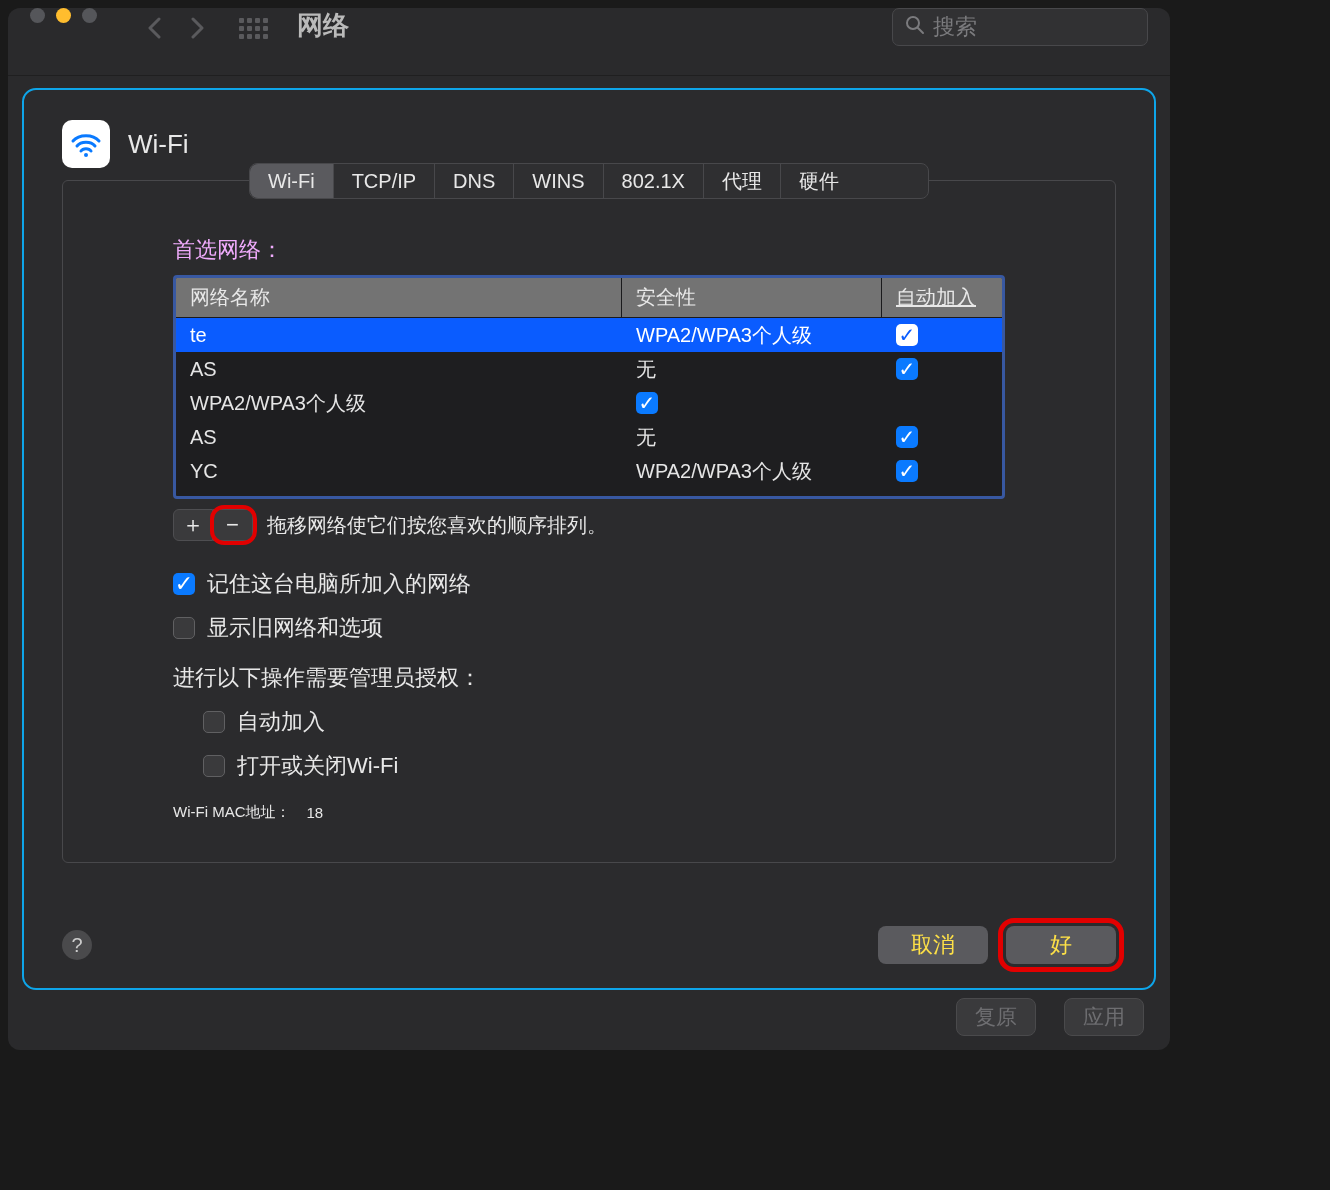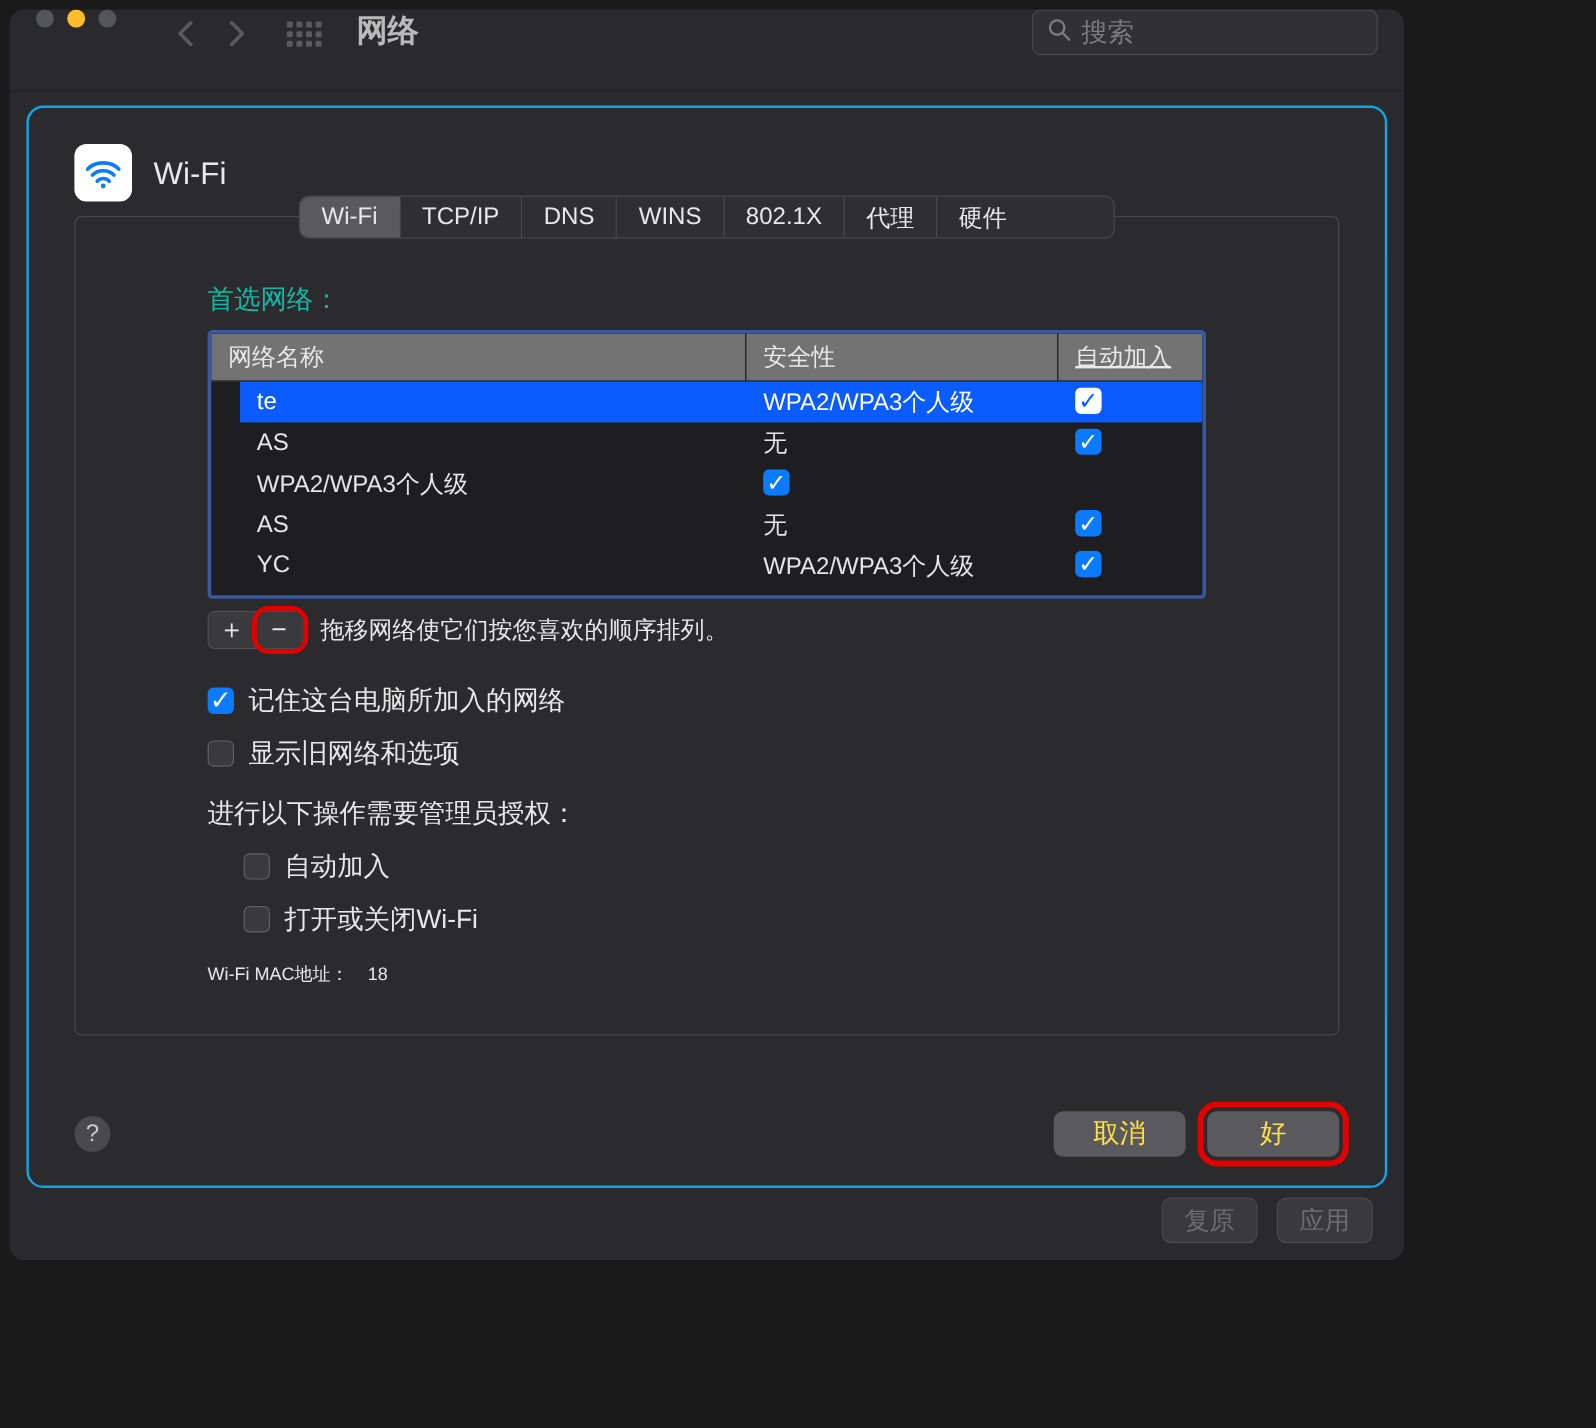--- a/index.html
+++ b/index.html
@@ -75,21 +75,21 @@
       border-radius: 1px;
     }
     .title {
       color: #bababa;
       font-size: 26px;
       font-weight: 600;
       flex: 1;
       margin-left: 6px;
     }
     .search-box {
-      width: 288px;
+      width: 256px;
       height: 38px;
       background: #313133;
       border: 1px solid #48484b;
       border-radius: 7px;
       display: flex;
       align-items: center;
       padding: 0 12px;
       gap: 8px;
     }
     .search-box .search-icon {
@@ -172,21 +172,21 @@
     .seg-container {
       position: absolute;
       top: -18px;
       left: 0;
       right: 0;
       display: flex;
       justify-content: center;
     }
     .lbl {
       font-size: 22px;
-      color: #14b8a6;
+      color: #f0abfc;
       margin-bottom: 10px;
     }
     
     .table-wrap {
       border: 3px solid #3858a1;
       border-radius: 4px;
       overflow: hidden;
       background: #1e1e20;
     }
     .thead, .trow {
@@ -204,21 +204,20 @@
       border-right: 1px solid #1a1a1c;
     }
     .thead .th:last-child { border-right: none; text-decoration: underline; }
     .tbody {
       height: 178px;
       overflow: hidden;
     }
     .trow {
       height: 34px;
       align-items: center;
-      margin-left: 24px;
     }
     .trow .td {
       padding: 0 14px;
       font-size: 20px;
       color: #e5e5e5;
       white-space: nowrap;
       overflow: hidden;
     }
     .trow.sel { background: #0a5cff; }
     .trow.sel .td { color: #fff; }
@@ -344,21 +343,21 @@
       border: 5px solid #e20000;
       border-radius: 16px;
       pointer-events: none;
     }
     
     .behind-btns {
       position: absolute;
       bottom: 14px;
       right: 26px;
       display: flex;
-      gap: 16px;
+      gap: 28px;
     }
     .behind-btns .btn-d {
       min-width: 80px;
       height: 38px;
       background: #3a3a3c;
       border: 1px solid #4a4a4c;
       border-radius: 8px;
       display: flex;
       align-items: center;
       justify-content: center;

